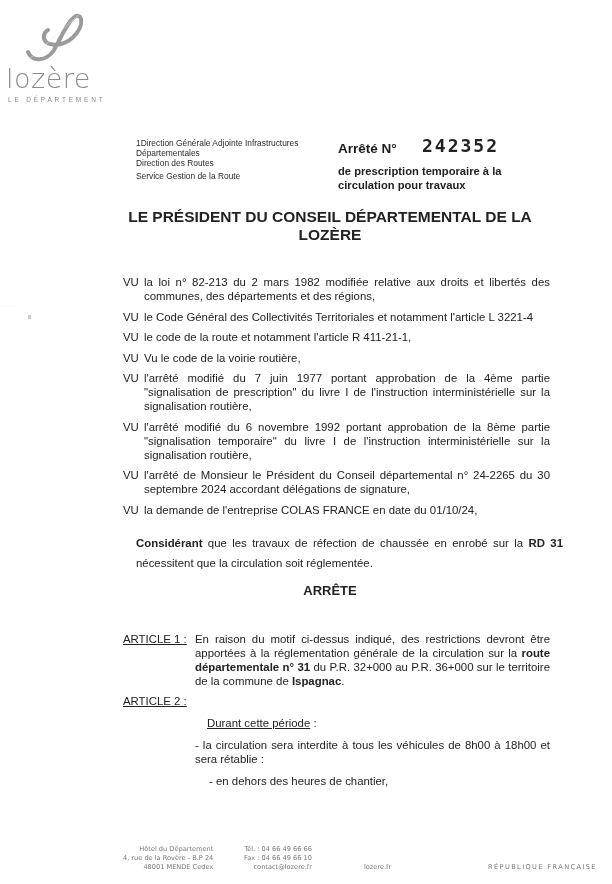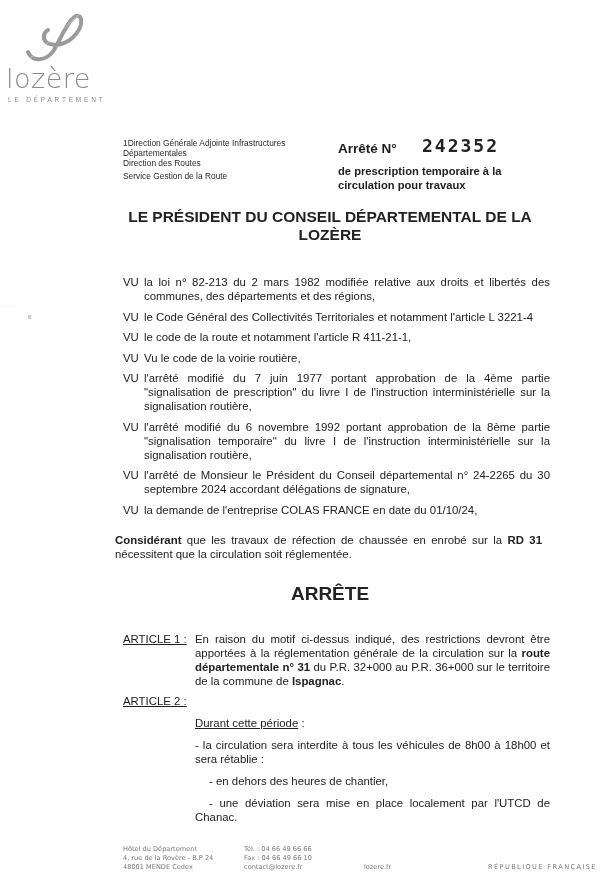--- a/index.html
+++ b/index.html
@@ -9,60 +9,60 @@
 
   
   #logo { left: 6px; top: 10px; width: 100px; height: 95px; }
   #logo svg { position: absolute; left: 18px; top: 2px; }
   #logo .word { position: absolute; left: 0; top: 53px; font-family: "DejaVu Sans", sans-serif;
                 font-size: 27px; font-weight: 300; color: #8a8a8a; letter-spacing: 0.5px; }
   #logo .sub { position: absolute; left: 2px; top: 86px; font-size: 6.5px; color: #8a8a8a;
                letter-spacing: 2.8px; white-space: nowrap; }
 
   
-  #service { left: 123px; top: 138px; font-size: 8.4px; line-height: 10px; color: #2a2a2a; }
+  #service { left: 136px; top: 138px; font-size: 8.4px; line-height: 10px; color: #2a2a2a; }
   #service .last { margin-top: 3px; }
 
   
   #arrete-no { left: 338px; top: 135px; width: 200px; }
   #arrete-no .lab { font-weight: bold; font-size: 13.5px; display: inline-block; margin-top: 6px; text-align: center; }
   #arrete-no .num { position: absolute; left: 84px; top: 0; font-family: "DejaVu Sans Mono", monospace;
                     font-size: 18px; letter-spacing: 2px; color: #222; font-weight: bold; }
   #arrete-sub { left: 338px; top: 164px; font-weight: bold; font-size: 11.2px; line-height: 14px; color: #222; }
 
   
   #president { left: 120px; top: 208px; width: 420px; text-align: center; font-weight: bold;
                font-size: 15.5px; line-height: 18px; color: #222; }
 
   
   #vu-list { left: 123px; top: 275px; width: 427px; font-size: 11.4px; line-height: 14px; color: #222; }
   .vu { display: flex; margin-bottom: 6.5px; }
   .vu .k { width: 21px; flex: 0 0 21px; }
   .vu .t { flex: 1; text-align: justify; }
 
   
-  #considerant { left: 115px; top: 533px; width: 427px; font-size: 11.4px; line-height: 14px;
+  #considerant { left: 136px; top: 533px; width: 427px; font-size: 11.4px; line-height: 20px;
                  text-align: justify; color: #222; }
 
   #arrete-title { left: 120px; top: 583px; width: 420px; text-align: center; font-weight: bold;
-                  font-size: 19px; color: #222; }
+                  font-size: 13px; color: #222; }
 
   
   #articles { left: 123px; top: 632px; width: 427px; font-size: 11.4px; line-height: 14px; color: #222; }
   .art { display: flex; margin-bottom: 6px; }
   .art .k { width: 72px; flex: 0 0 72px; text-decoration: underline; white-space: nowrap; }
   .art .t { flex: 1; text-align: justify; }
   .para { margin-left: 72px; margin-top: 8px; text-align: justify; }
   .indent { text-indent: 14px; }
-  .u { text-decoration: underline; }
+  .u { text-decoration: underline; margin-left: 12px; }
   b { font-weight: bold; }
 
   
   #footer { left: 0; top: 845px; width: 548px; height: 36px; font-family: "DejaVu Sans", sans-serif;
-            font-size: 6.6px; color: #777; }
+            font-size: 6.6px; color: #777; text-align: right; }
   #footer .col { position: absolute; line-height: 9px; white-space: nowrap; }
   #f-addr { left: 123px; top: 0; }
   #f-contact { left: 244px; top: 0; }
   #f-site { left: 346px; top: 18px; padding-left: 18px; }
   #f-rep { left: 479px; top: 18px; letter-spacing: 1.4px; padding-left: 9px; }
 
   #margin-mark { left: 2px; top: 302px; font-size: 6px; color: #bbb; letter-spacing: 1px; }
   #margin-dot { left: 28px; top: 315px; width: 3px; height: 4px; background: #ccc; }
 </style>
 </head>
@@ -144,21 +144,20 @@
   <div class="art">
     <span class="k">ARTICLE 1 :</span>
     <span class="t"><span>En raison du motif ci-dessus indiqué, des restrictions devront être apportées à la réglementation générale de la circulation sur la </span><b>route départementale n° 31</b><span>  du P.R. 32+000  au P.R. 36+000 sur le territoire de la commune de </span><b>Ispagnac</b><span>.</span></span>
   </div>
   <div class="art">
     <span class="k">ARTICLE 2 :</span>
   </div>
   <div class="para"><span class="u">Durant cette période</span><span> :</span></div>
   <div class="para">- la circulation sera interdite à tous les véhicules de 8h00 à 18h00 et sera rétablie :</div>
   <div class="para indent">- en dehors des heures de chantier,</div>
-  <div class="para indent">- une déviation sera mise en place localement par l'UTCD de Chanac.</div>
 </div>
 
 <div id="footer" class="abs">
   <div id="f-addr" class="col">
     <div>Hôtel du Département</div>
     <div>4, rue de la Rovère - B.P 24</div>
     <div>48001 MENDE Cedex</div>
   </div>
   <div id="f-contact" class="col">
     <div>Tél. : 04 66 49 66 66</div>

